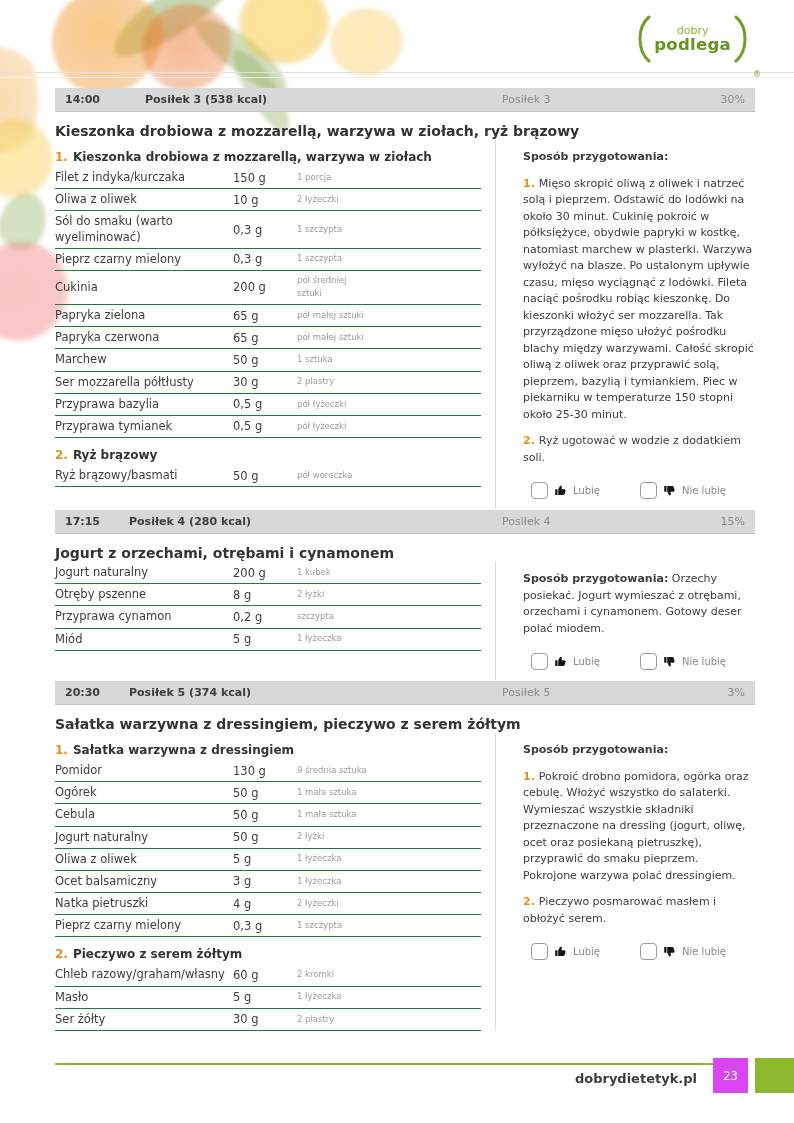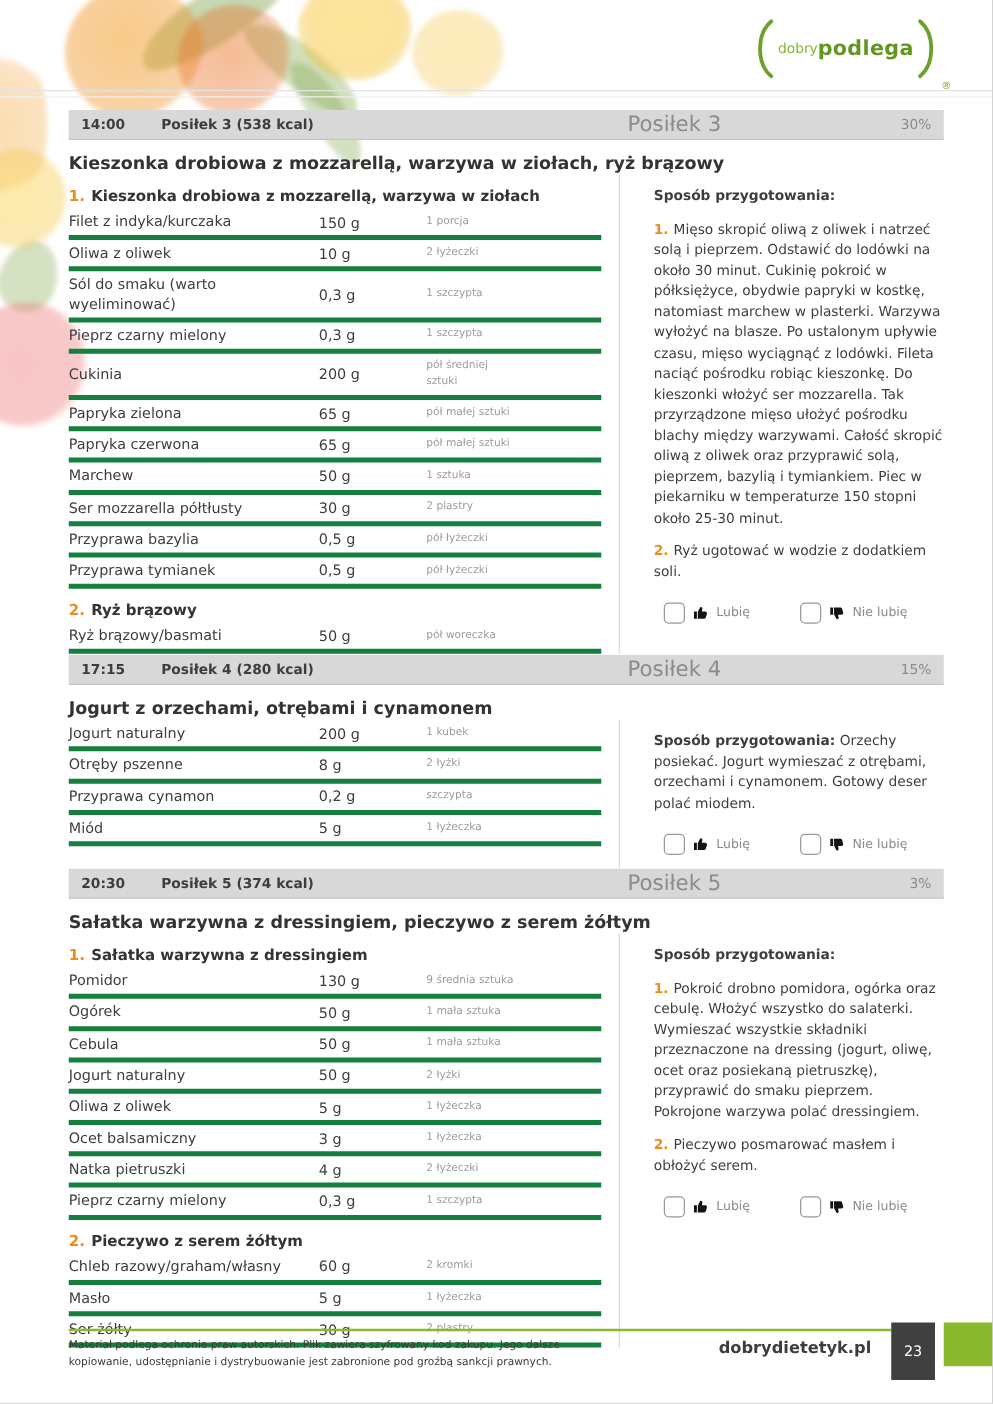--- a/index.html
+++ b/index.html
@@ -24,69 +24,69 @@
   .l1 { left:104px; top:-6px; width:132px; height:42px; background:rgba(116,156,62,.40); transform:rotate(-32deg); }
   .l2 { left:186px; top:38px; width:112px; height:34px; background:rgba(126,166,70,.36); transform:rotate(38deg); }
   .l3 { left:214px; top:76px; width:96px; height:28px; background:rgba(120,158,64,.32); transform:rotate(58deg); }
   .l4 { left:0px; top:192px; width:46px; height:58px; background:rgba(130,168,76,.34); transform:rotate(18deg); }
 
   .top-divider-1 { position:absolute; left:0; top:72px; width:794px; border-top:1px solid #e2e2e2; }
   .top-divider-2 { position:absolute; left:0; top:77px; width:794px; border-top:1px solid #efefef; }
 
   
   .logo { position:absolute; top:10px; right:44px; height:58px; display:flex; align-items:center; }
-  .logo-text { display:flex; align-items:center; line-height:1.05; margin:0 3px; position:relative; }
+  .logo-text { display:flex; flex-direction:column; align-items:center; line-height:1.05; margin:0 3px; position:relative; }
   .logo-top { font-size:11px; color:#8ab335; }
   .logo-bottom { font-size:16.5px; font-weight:bold; color:#639620; letter-spacing:.3px; }
   .logo-reg { position:absolute; right:-30px; bottom:-26px; font-size:8px; color:#7aa62c; }
 
   
   .content { position:relative; margin:0 39px 0 55px; }
 
   .meal-bar { position:relative; height:24px; background:#d8d8d8; border-bottom:1px solid #c6c6c6;
               display:flex; align-items:center; padding:0 10px; }
-  .meal-bar.first { margin-top:88px; }
+  .meal-bar.first { margin-top:88px;gap:16px; }
   .meal-bar:not(.first) { margin-top:1px; }
   .bar-time  { font-size:11px; font-weight:bold; color:#3d3d3d; width:52px; flex:none; }
   .bar-title { font-size:11px; font-weight:bold; color:#3d3d3d; margin-left:12px; }
-  .bar-name  { position:absolute; left:447px; font-size:17px; color:#8b8b8b; }
+  .bar-name  { position:absolute; left:447px; font-size:11px; color:#8b8b8b; }
   .bar-pct   { position:absolute; right:10px; font-size:11px; color:#8b8b8b; }
 
   .recipe-title { font-size:14px; font-weight:bold; color:#333; margin:11px 0 1px; }
 
   .meal-body { display:flex; align-items:stretch; }
   .ingredients-col { width:440px; flex:none; padding-right:14px; }
   .prep-col { flex:1; border-left:1px solid #dcdcdc; padding-left:27px; padding-bottom:10px; }
 
   .sec-head { font-size:12px; font-weight:bold; color:#333; margin:10px 0 3px; }
   .sec-num { color:#ef8b1a; margin-right:5px; }
 
-  .ing-row { display:flex; align-items:center; border-bottom:4px solid #15803d;
-             padding:3px 0; font-size:11.5px; color:#3d3d3d; min-height:19px;gap:22px; }
+  .ing-row { display:flex; align-items:center; border-bottom:1px solid #15803d;
+             padding:3px 0; font-size:11.5px; color:#3d3d3d; min-height:19px; }
   .ing-name { width:178px; flex:none; line-height:1.32; padding-right:6px; }
   .ing-amt  { width:64px; flex:none; }
   .ing-measure { flex:1; font-size:8.5px; color:#9c9c9c; line-height:1.6; white-space:pre-line; }
 
   .prep-lead { font-size:11px; line-height:1.5; color:#3d3d3d; margin-top:9px; }
   .prep-label { font-weight:bold; }
   .prep-step { font-size:11px; line-height:1.5; color:#3d3d3d; margin-top:10px; }
   .step-num { color:#ef8b1a; font-weight:bold; margin-right:4px; }
 
   .likes-row { display:flex; align-items:flex-start; gap:40px; margin-top:16px; margin-left:8px; }
   .like-group { display:flex; align-items:center; gap:6px; cursor:pointer; }
   .checkbox { width:17px; height:17px; border:1.6px solid #9a9a9a; border-radius:4px; background:#fff; flex:none; }
   .thumb { width:13px; height:13px; fill:#141414; flex:none; }
   .like-label { font-size:10px; color:#8a8a8a; }
 
   
   .footer { position:absolute; left:0; top:1056px; width:794px; height:67px; }
   .footer-line { position:absolute; left:55px; top:7px; width:658px; border-top:2px solid #8cb82e; }
   .copyright { position:absolute; left:55px; top:14px; width:402px; font-size:8.5px; color:#3a3a3a; line-height:1.6; }
   .site { position:absolute; right:97px; top:15px; font-size:13px; font-weight:bold; color:#3d3d3d; }
-  .page-num { position:absolute; left:713px; top:2px; width:35px; height:46px; background:#404040;
+  .page-num { position:absolute; left:713px; top:2px; width:35px; height:35px; background:#d946ef;
               color:#ffffff; font-size:11.5px; display:flex; align-items:center; justify-content:center; }
   .corner-box { position:absolute; left:755px; top:2px; width:39px; height:35px; background:#8cb82e; }
 </style>
 </head>
 <body>
 
 <div class="page">
 
   <div class="bg-art">
     <div class="leaf l1"></div>
@@ -453,19 +453,18 @@
                 <span class="like-label">Nie lubię</span>
               </div>
             </div>
           </div>
         </div>
       </section>
     </main>
 
   <footer class="footer">
     <div class="footer-line"></div>
-    <div class="copyright">Materiał podlega ochronie praw autorskich. Plik zawiera szyfrowany kod zakupu. Jego dalsze kopiowanie, udostępnianie i dystrybuowanie jest zabronione pod groźbą sankcji prawnych.</div>
     <div class="site">dobrydietetyk.pl</div>
     <div class="page-num">23</div>
     <div class="corner-box"></div>
   </footer>
 
 </div>
 
 </body></html>

